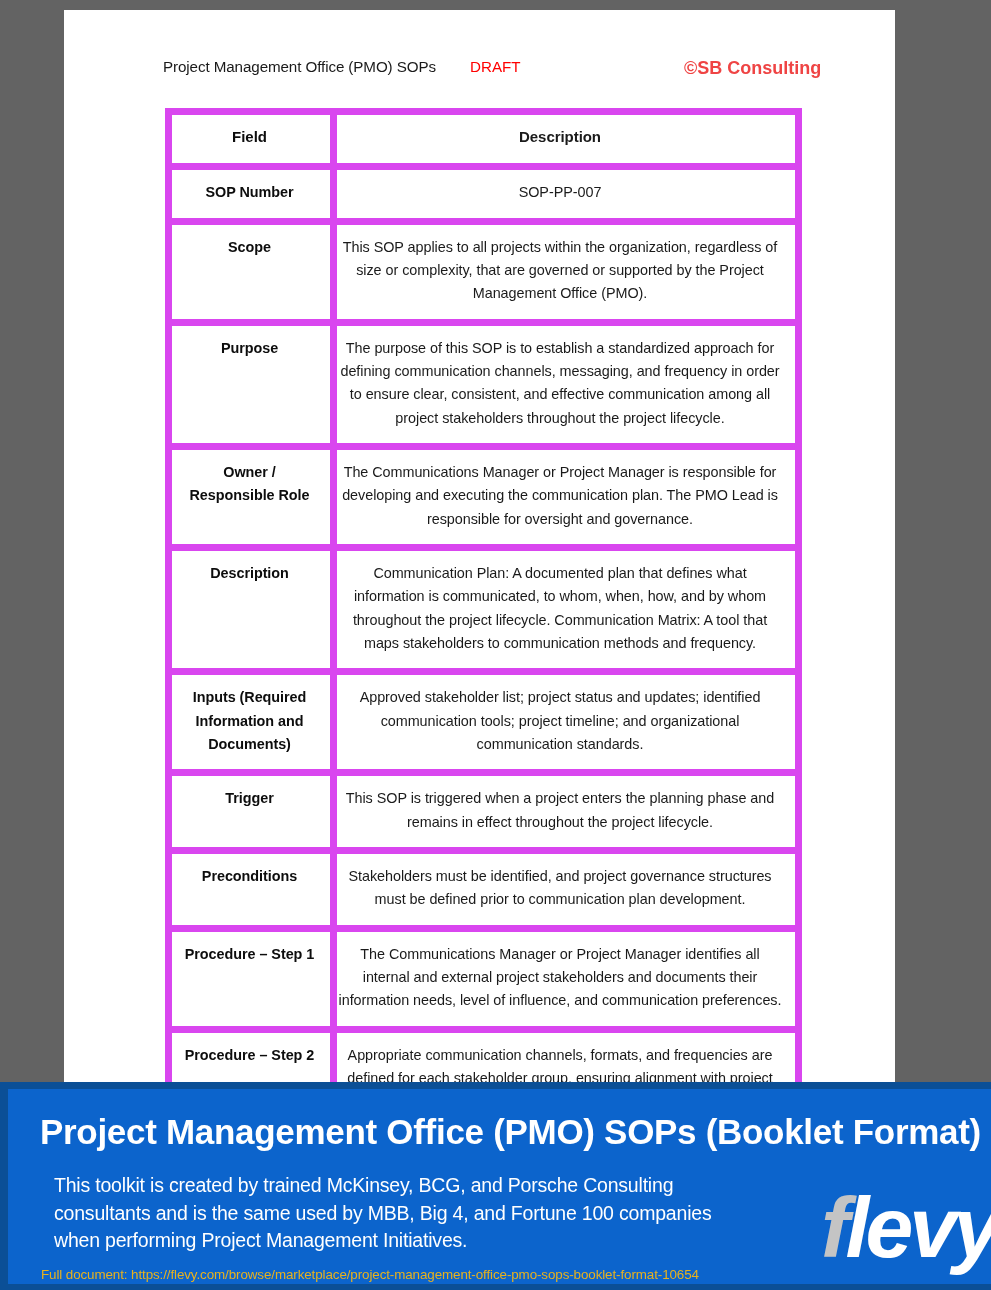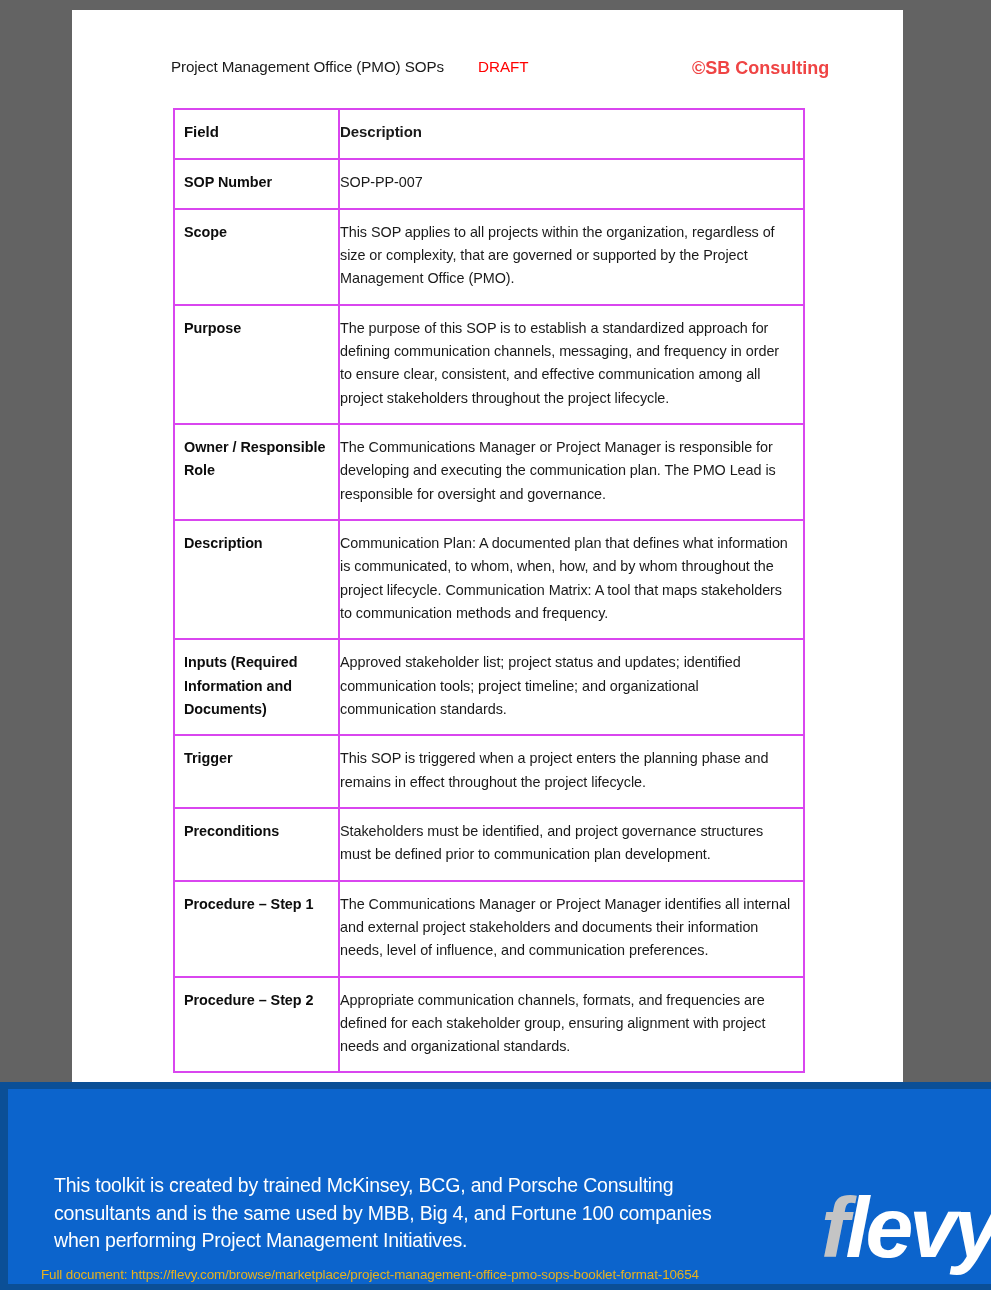--- a/index.html
+++ b/index.html
@@ -12,21 +12,21 @@
 
   body {
     background: #636363;
     font-family: "Liberation Sans", sans-serif;
     position: relative;
   }
 
   
   #page-sheet {
     position: absolute;
-    left: 72px;
+    left: 64px;
     top: 10px;
     width: 831px;
     height: 1227px;
     background: #ffffff;
     overflow: hidden;
   }
 
   #doc-header {
     position: absolute;
     left: 0;
@@ -69,27 +69,28 @@
     left: 101px;
     top: 98px;
     width: 630px;
     border-collapse: collapse;
     table-layout: fixed;
   }
   #sop-table col.c-field { width: 165px; }
   #sop-table col.c-desc  { width: 465px; }
 
   #sop-table td {
-    border: 2px solid #d946ef;
+    border: 7px solid #d946ef;
     vertical-align: top;
     padding: 11px 12px 13px 10px;
     font-size: 14.4px;
     line-height: 1.62;
     color: #1a1a1a;
     letter-spacing: -0.05px;
+    text-align: center;
   }
   #sop-table td.field {
     font-weight: bold;
     color: #0d0d0d;
     padding-left: 9px;
   }
   #sop-table tr.hdr td {
     font-weight: bold;
     font-size: 15px;
     padding-top: 10px;
@@ -227,20 +228,21 @@
         <td class="desc">Appropriate communication channels, formats, and frequencies are defined for each stakeholder group, ensuring alignment with project needs and organizational standards.</td>
       </tr>
     </tbody>
   </table>
 
 </div>
 
 <div id="promo-banner">
   <div id="promo-inner">
 
+    <div id="promo-title">Project Management Office (PMO) SOPs (Booklet Format)</div>
 
     <div id="promo-sub">This toolkit is created by trained McKinsey, BCG, and Porsche Consulting consultants and is the same used by MBB, Big 4, and Fortune 100 companies when performing Project Management Initiatives.</div>
 
     <div id="promo-link">Full document: https://flevy.com/browse/marketplace/project-management-office-pmo-sops-booklet-format-10654</div>
 
     <div id="flevy-logo">
       <span class="f-part">f</span><span class="levy-part">levy</span>
     </div>
 
   </div>

